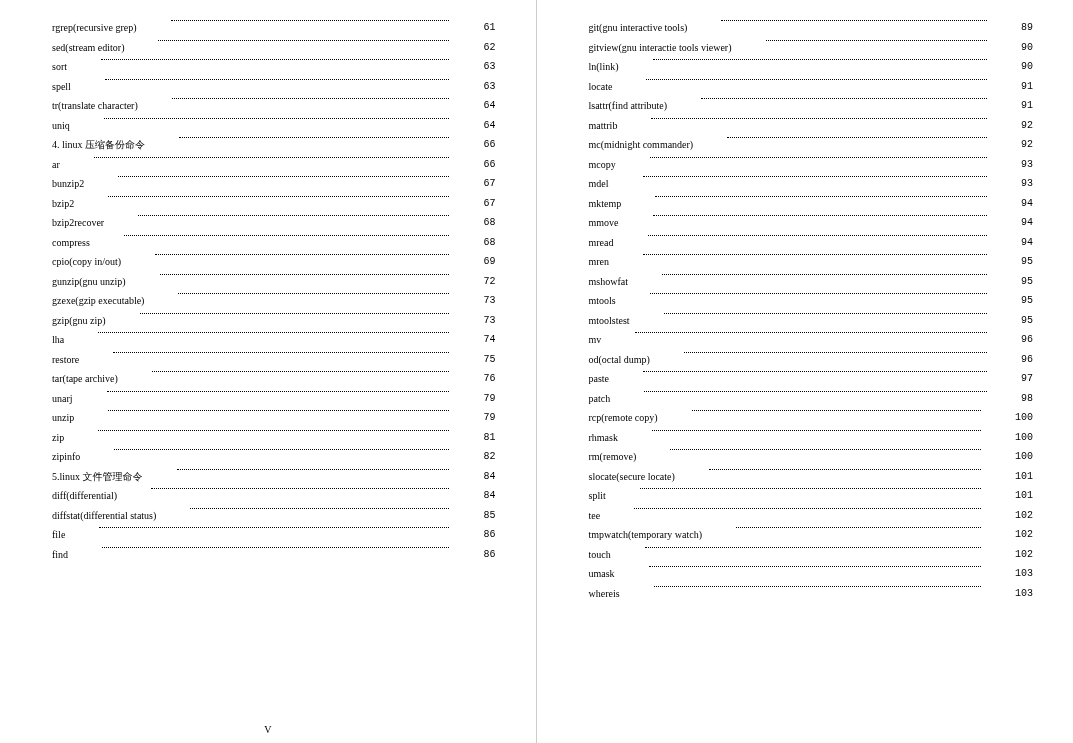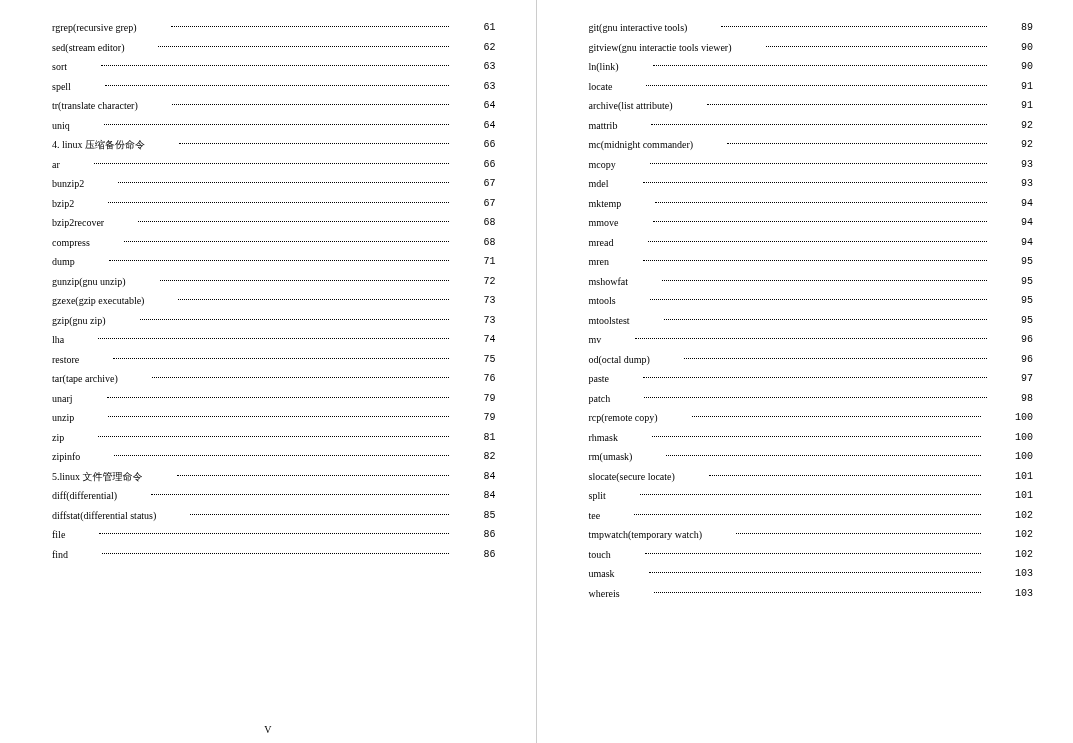--- a/index.html
+++ b/index.html
@@ -22,21 +22,21 @@
     box-sizing: border-box;
     padding: 20px 40px 20px 40px;
     position: relative;
     border-right: 1px solid #ccc;
   }
   .page:last-child {
     border-right: none;
   }
   .toc-entry {
     display: flex;
-    align-items: center;
+    align-items: flex-start;
     margin-bottom: 4.5px;
     line-height: 1.5;
     gap: 32px;
   }
   .toc-entry.level-1 {
     margin-left: 12px;
   }
   .toc-entry.level-2 {
     margin-left: 12px;
   }
@@ -122,23 +122,23 @@
           <span class="toc-label">bzip2recover</span>
           <span class="toc-dots"></span>
           <span class="toc-page">68</span>
         </div>
         <div class="toc-entry level-2">
           <span class="toc-label">compress</span>
           <span class="toc-dots"></span>
           <span class="toc-page">68</span>
         </div>
         <div class="toc-entry level-2">
-          <span class="toc-label">dump</span>
-          <span class="toc-dots"></span>
-          <span class="toc-page">71</span>
+          <span class="toc-label">cpio(copy in/out)</span>
+          <span class="toc-dots"></span>
+          <span class="toc-page">69</span>
         </div>
         <div class="toc-entry level-2">
           <span class="toc-label">gunzip(gnu unzip)</span>
           <span class="toc-dots"></span>
           <span class="toc-page">72</span>
         </div>
         <div class="toc-entry level-2">
           <span class="toc-label">gzexe(gzip executable)</span>
           <span class="toc-dots"></span>
           <span class="toc-page">73</span>
@@ -227,21 +227,21 @@
           <span class="toc-label">ln(link)</span>
           <span class="toc-dots"></span>
           <span class="toc-page">90</span>
         </div>
         <div class="toc-entry level-2">
           <span class="toc-label">locate</span>
           <span class="toc-dots"></span>
           <span class="toc-page">91</span>
         </div>
         <div class="toc-entry level-2">
-          <span class="toc-label">archive(list attribute)</span>
+          <span class="toc-label">lsattr(find attribute)</span>
           <span class="toc-dots"></span>
           <span class="toc-page">91</span>
         </div>
         <div class="toc-entry level-2">
           <span class="toc-label">mattrib</span>
           <span class="toc-dots"></span>
           <span class="toc-page">92</span>
         </div>
         <div class="toc-entry level-2">
           <span class="toc-label">mc(midnight commander)</span>
@@ -317,21 +317,21 @@
           <span class="toc-label">rcp(remote copy)</span>
           <span class="toc-dots"></span>
           <span class="toc-page">100</span>
         </div>
         <div class="toc-entry level-2">
           <span class="toc-label">rhmask</span>
           <span class="toc-dots"></span>
           <span class="toc-page">100</span>
         </div>
         <div class="toc-entry level-2">
-          <span class="toc-label">rm(umask)</span>
+          <span class="toc-label">rm(remove)</span>
           <span class="toc-dots"></span>
           <span class="toc-page">100</span>
         </div>
         <div class="toc-entry level-2">
           <span class="toc-label">slocate(secure locate)</span>
           <span class="toc-dots"></span>
           <span class="toc-page">101</span>
         </div>
         <div class="toc-entry level-2">
           <span class="toc-label">split</span>

